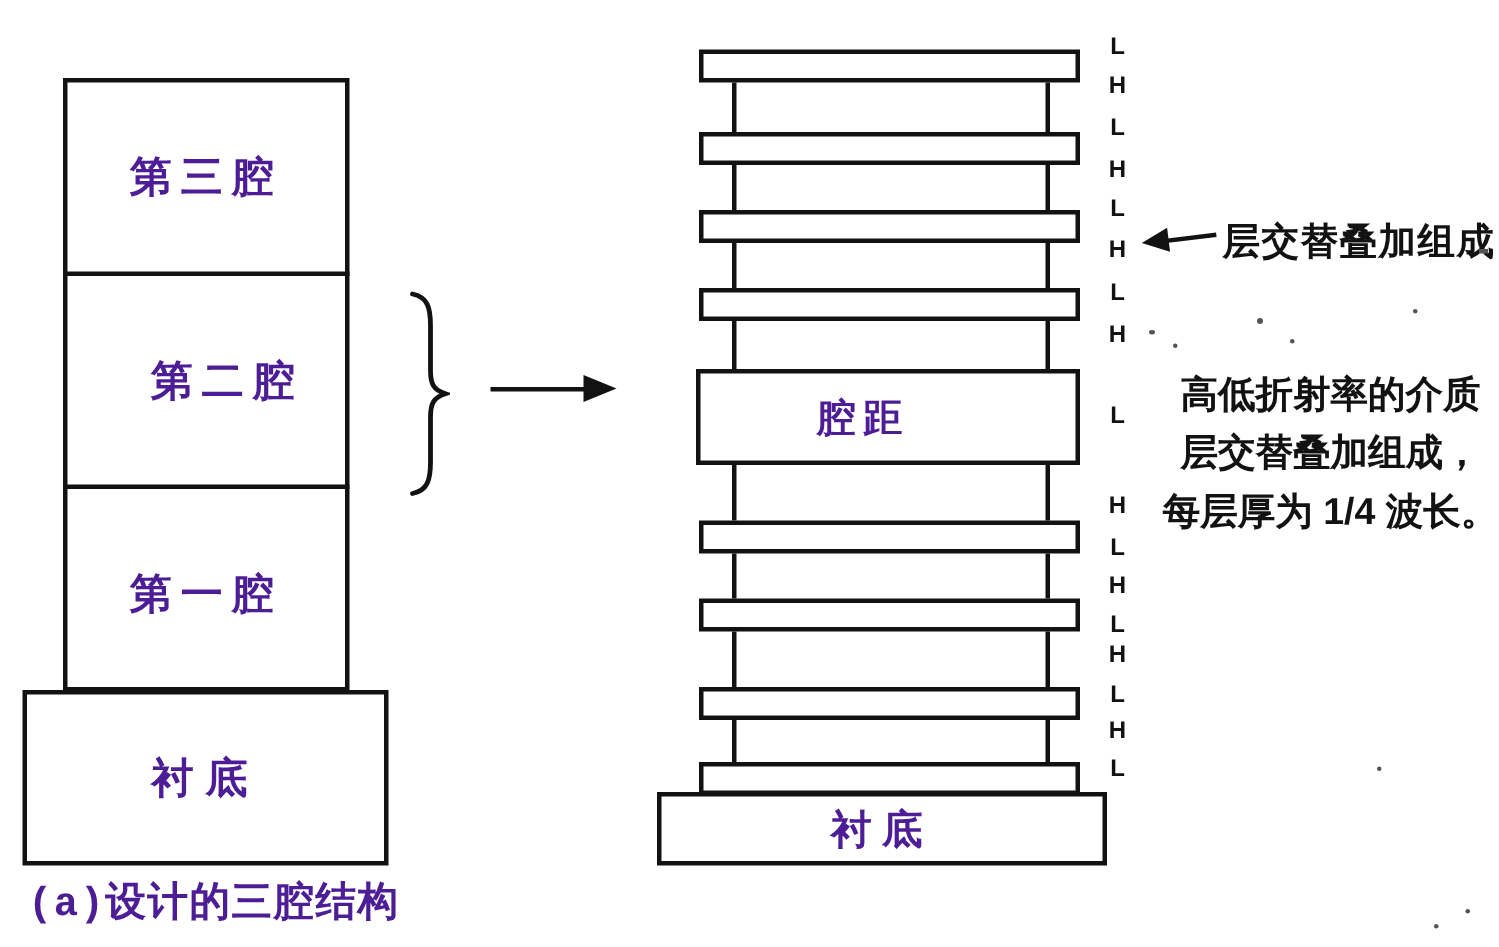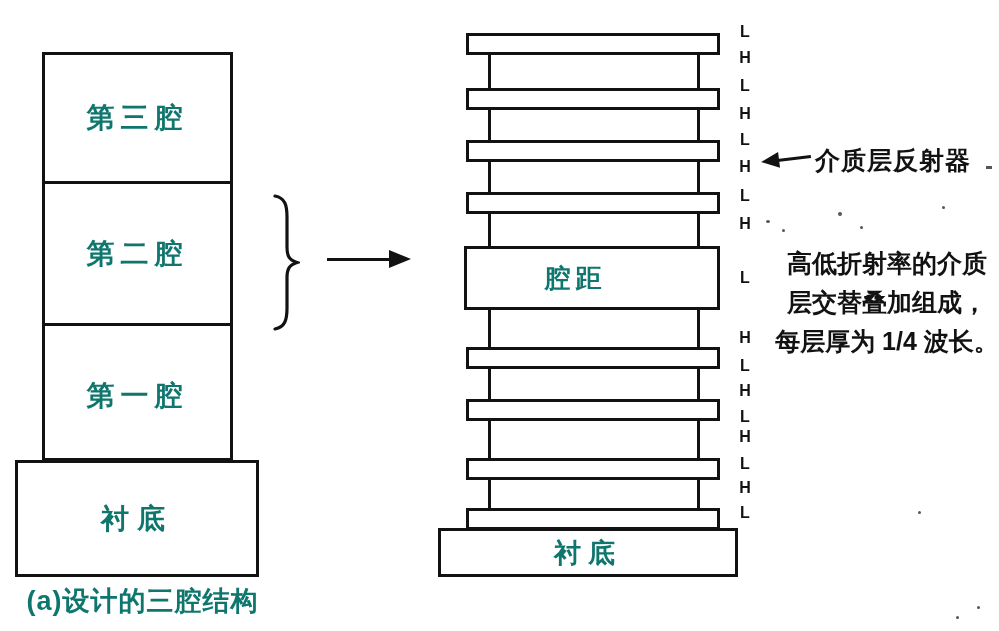--- a/index.html
+++ b/index.html
@@ -6,21 +6,21 @@
   .fig{
     position:relative;width:999px;height:631px;background:#ffffff;
     font-family:"Liberation Sans","DejaVu Sans",sans-serif;color:#121212;
     overflow:hidden;
   }
   .box{position:absolute;background:#fff;border:3px solid #121212;box-sizing:border-box;}
   .hline{position:absolute;background:#121212;height:3px;}
   .vline{position:absolute;background:#121212;width:3px;}
   .lbl{
     position:absolute;display:flex;align-items:center;justify-content:center;
-    font-weight:700;color:#0f766e;white-space:nowrap;
+    font-weight:700;color:#4c1d95;white-space:nowrap;font-family:Liberation Mono, monospace;
   }
   .cav-lbl{font-size:28px;letter-spacing:6px;}
   .cap{font-size:27px;letter-spacing:1px;}
   .bar{position:absolute;left:466px;width:254px;height:22px;background:#fff;
        border:3px solid #121212;box-sizing:border-box;}
   .lh{position:absolute;left:733px;width:24px;height:18px;display:flex;
       align-items:center;justify-content:center;font-weight:700;font-size:16px;}
   .arrow-main{position:absolute;left:327px;top:250px;width:84px;height:18px;}
   .arrow-main .shaft{position:absolute;left:0;top:8px;width:66px;height:3px;background:#121212;}
   .arrow-main .head{position:absolute;left:62px;top:0;width:0;height:0;
@@ -39,21 +39,21 @@
 </head>
 <body>
 
 <div class="fig">
 
   <div class="box" style="left:42px;top:52px;width:191px;height:409px;"></div>
   <div class="hline" style="left:42px;top:181px;width:191px;"></div>
   <div class="hline" style="left:42px;top:323px;width:191px;"></div>
 
   <div class="lbl cav-lbl" style="left:45px;top:55px;width:185px;height:126px;">第三腔</div>
-  <div class="lbl cav-lbl" style="left:45px;top:184px;width:185px;height:139px;">第二腔</div>
+  <div class="lbl cav-lbl" style="left:45px;top:184px;width:185px;height:139px;padding-left:14px;">第二腔</div>
   <div class="lbl cav-lbl" style="left:45px;top:330px;width:185px;height:132px;">第一腔</div>
 
   <div class="box" style="left:15px;top:460px;width:244px;height:117px;"></div>
   <div class="lbl cav-lbl" style="left:18px;top:463px;width:238px;height:111px;letter-spacing:8px;">衬底</div>
 
   <div class="lbl cap" style="left:25px;top:584px;width:235px;height:34px;">(a)设计的三腔结构</div>
 
   <svg style="position:absolute;left:272px;top:194px;" width="28" height="138" viewBox="0 0 28 138">
     <path d="M3,2 C13,4 15,11 15,23 L15,53 C15,62 17,66 25,68.5 C17,71 15,75 15,84 L15,114 C15,126 13,133 3,135" fill="none" stroke="#121212" stroke-width="3.2" stroke-linecap="round"></path>
   </svg>
@@ -101,21 +101,21 @@
       <div class="lh" style="top: 428px;">H</div>
       <div class="lh" style="top: 455px;">L</div>
       <div class="lh" style="top: 479px;">H</div>
       <div class="lh" style="top: 504px;">L</div>
     </div>
 
   <div class="arrow-ann">
     <div class="head"></div>
     <div class="shaft"></div>
   </div>
-  <div class="refl">介质层反射器</div>
+  <div class="refl">层交替叠加组成</div>
 
   <div class="note">
     <div>高低折射率的介质</div>
     <div>层交替叠加组成，</div>
     <div>每层厚为 1/4 波长。</div>
   </div>
 
   <div class="speck" style="left:838px;top:212px;width:4px;height:4px;"></div>
   <div class="speck" style="left:860px;top:226px;width:3px;height:3px;"></div>
   <div class="speck" style="left:942px;top:206px;width:3px;height:3px;"></div>

